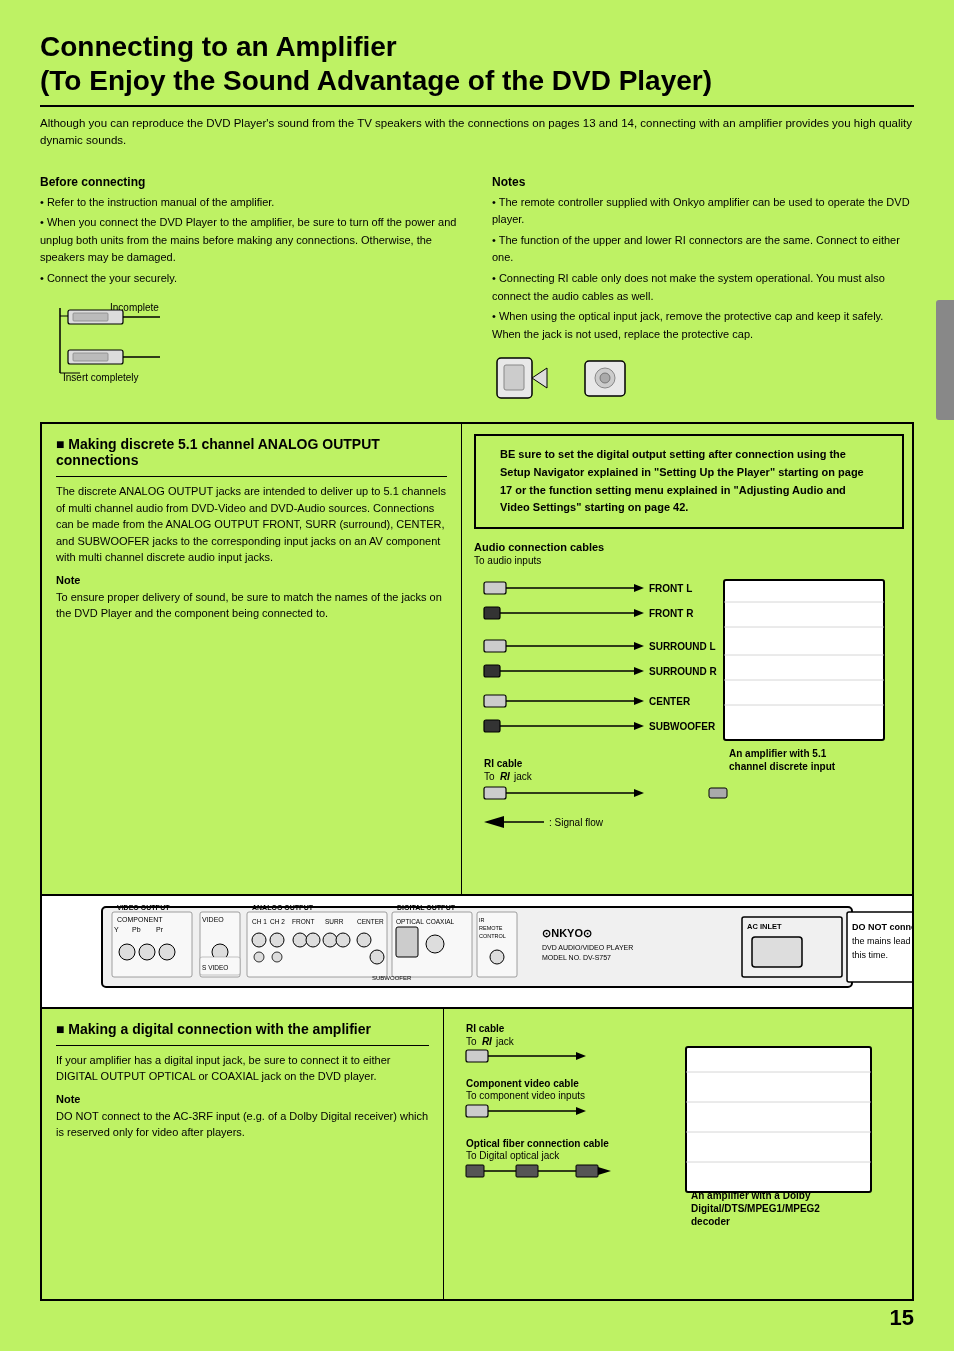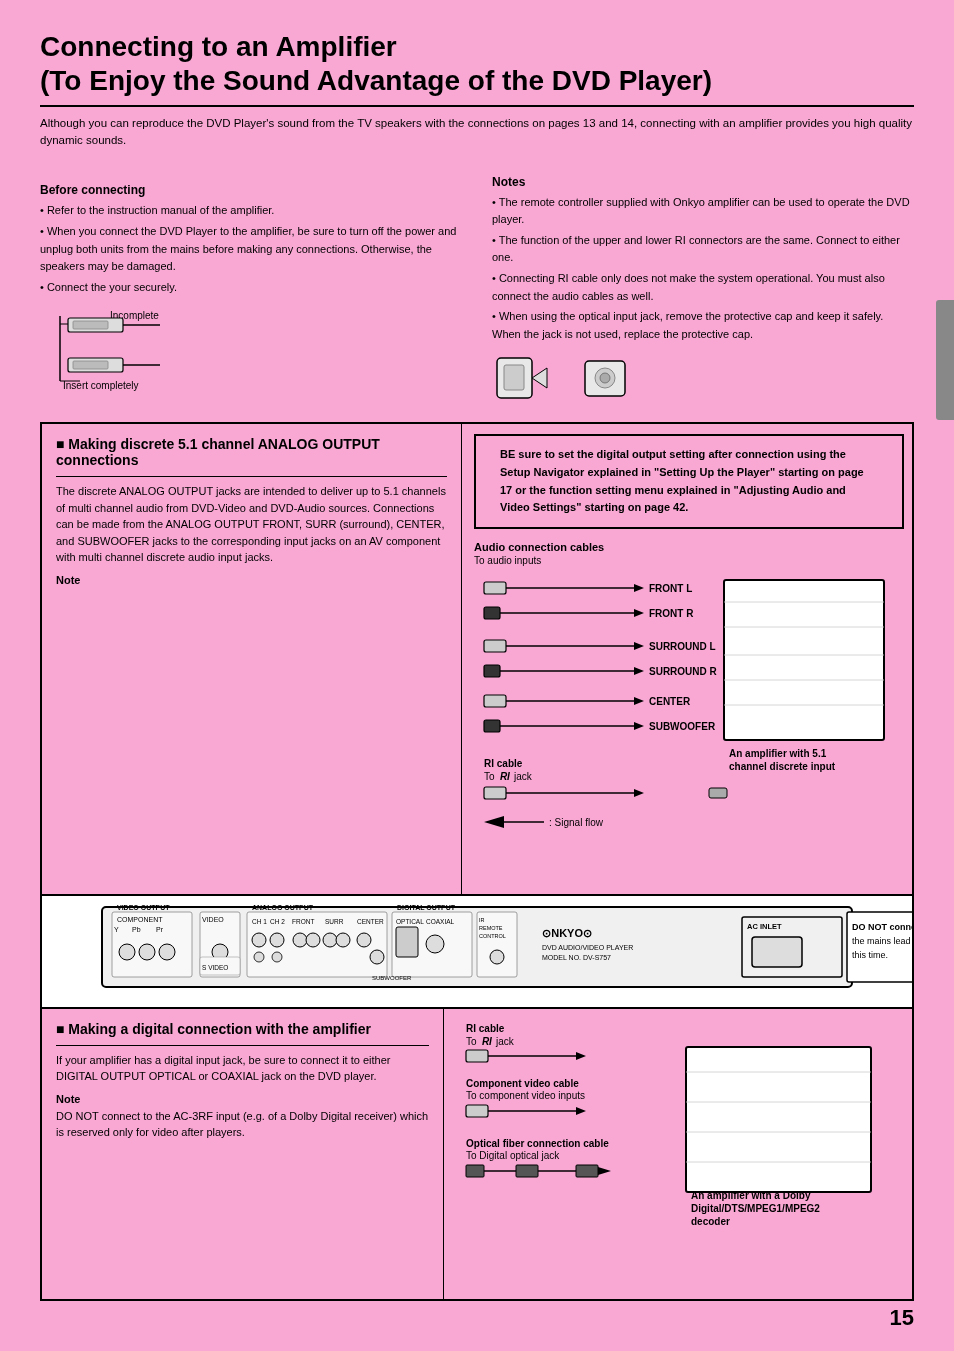--- a/index.html
+++ b/index.html
@@ -8,21 +8,21 @@
       background: #fff;
       color: #000;
       width: 954px;
       min-height: 1351px;
       position: relative;
       overflow-x: hidden;
     }
     .page {
       width: 954px;
       min-height: 1351px;
-      background: #f9a8d4;
+      background: #bef264;
       padding: 30px 40px 30px 40px;
       position: relative;
     }
     .page-number {
       position: absolute;
       bottom: 20px;
       right: 40px;
       font-size: 22px;
       font-weight: bold;
     }
@@ -45,21 +45,20 @@
     }
     .intro-text {
       font-size: 11.5px;
       margin-bottom: 25px;
       line-height: 1.5;
     }
     .two-col-section {
       display: flex;
       gap: 30px;
       margin-bottom: 14px;
-      align-items: flex-end;
     }
     .left-col { flex: 1; }
     .right-col { flex: 1; }
     .section-heading {
       font-size: 12px;
       font-weight: bold;
       margin-bottom: 5px;
     }
     .bullet-list {
       font-size: 11px;
@@ -249,20 +248,21 @@
   </div>
 
   <div class="main-section">
     <div class="main-section-inner">
 
       <div class="left-panel">
         <div class="section-title">Making discrete 5.1 channel ANALOG OUTPUT connections</div>
         <div class="divider-line"></div>
         <p class="panel-text">The discrete ANALOG OUTPUT jacks are intended to deliver up to 5.1 channels of multi channel audio from DVD-Video and DVD-Audio sources. Connections can be made from the ANALOG OUTPUT FRONT, SURR (surround), CENTER, and SUBWOOFER jacks to the corresponding input jacks on an AV component with multi channel discrete audio input jacks.</p>
         <div class="note-heading">Note</div>
+        <p class="note-text">To ensure proper delivery of sound, be sure to match the names of the jacks on the DVD Player and the component being connected to.</p>
       </div>
 
       <div class="right-panel">
         <div class="warning-box">
           <strong><span>BE sure to set the digital output setting after connection using the Setup Navigator explained in "Setting Up the Player" starting on page 17 or the function setting menu explained in "Adjusting Audio and Video Settings" starting on page 42.</span></strong>
         </div>
 
         <div class="audio-diagram">
           <div class="audio-label-heading">Audio connection cables</div>
           <div class="audio-sub-label">To audio inputs</div>

